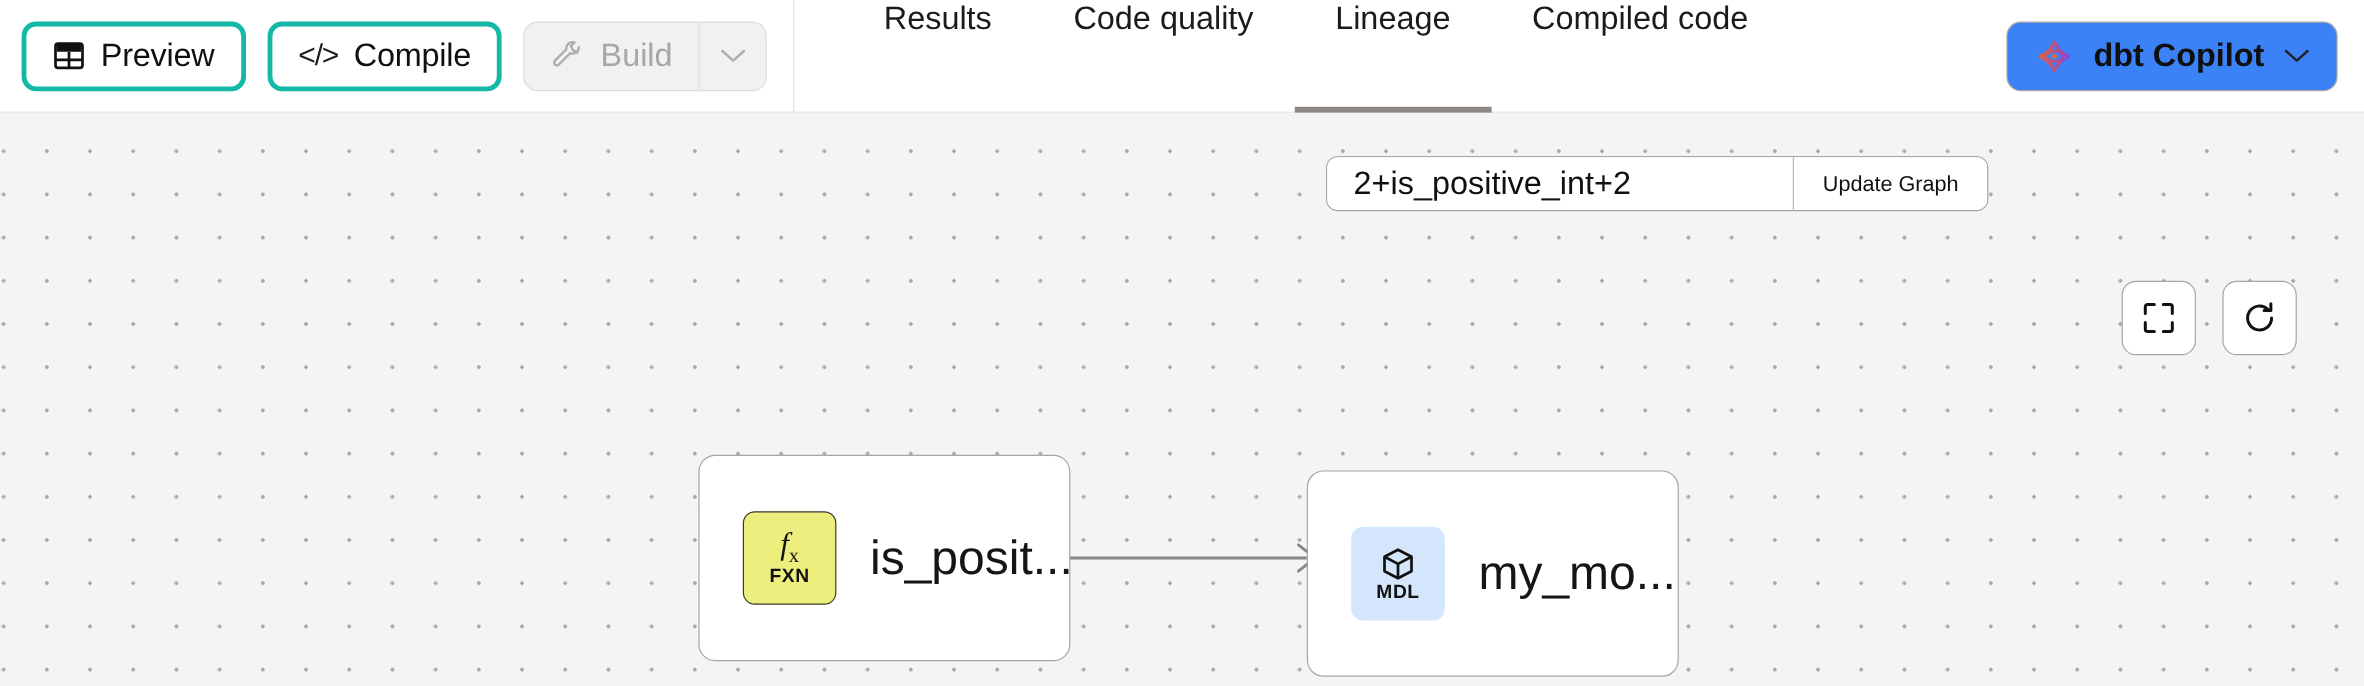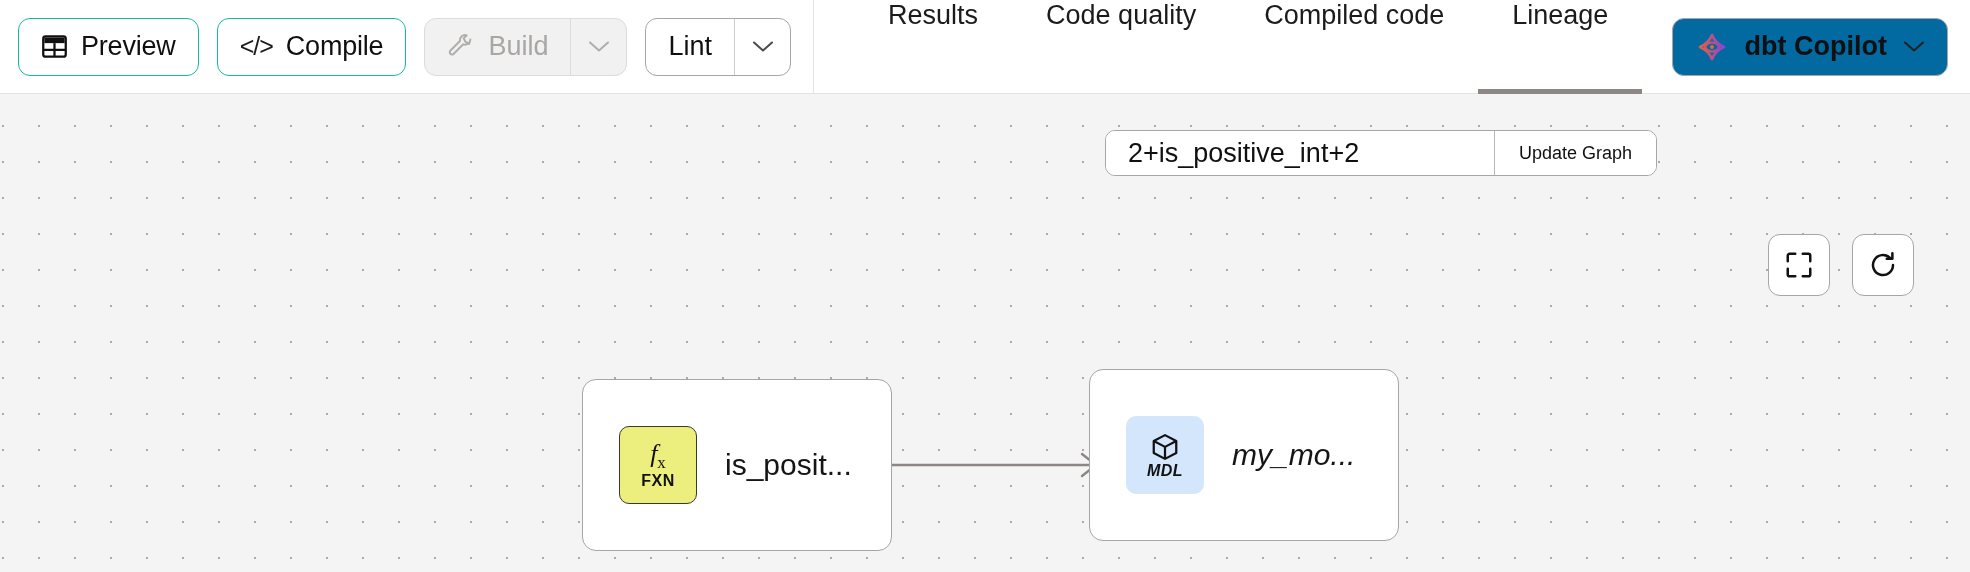--- a/index.html
+++ b/index.html
@@ -28,21 +28,21 @@
   .toolbar {
     display: flex;
     align-items: center;
     gap: 18px;
     padding-left: 18px;
     height: 100%;
   }
 
   .btn {
     height: 58px;
-    border: 1px solid #14b8a6;
+    border: 4px solid #14b8a6;
     border-radius: 12px;
     background: #ffffff;
     display: flex;
     align-items: center;
     gap: 13px;
     padding: 0 22px;
     font-size: 27px;
     color: #101010;
     font-family: "Liberation Sans", sans-serif;
     white-space: nowrap;
@@ -122,21 +122,21 @@
   .copilot-wrap {
     margin-left: auto;
     padding-right: 22px;
     display: flex;
     align-items: center;
   }
   .copilot {
     height: 58px;
     border: 1px solid #a8a5a3;
     border-radius: 12px;
-    background: #0369a1;
+    background: #3b82f6;
     display: flex;
     align-items: center;
     gap: 16px;
     padding: 0 22px;
     font-size: 27px;
     font-weight: bold;
     color: #101010;
     white-space: nowrap;
   }
   .copilot-icon { width: 34px; height: 34px; display: block; }
@@ -215,42 +215,42 @@
     height: 172px;
     background: #ffffff;
     border: 1px solid #a8a5a3;
     border-radius: 14px;
     display: flex;
     align-items: center;
     padding-left: 36px;
     gap: 28px;
   }
   .node-fxn { left: 582px; top: 285px; }
-  .node-mdl { left: 1089px; top: 275px; font-style: italic; }
+  .node-mdl { left: 1089px; top: 298px; }
 
   .badge {
     width: 78px;
     height: 78px;
     border-radius: 10px;
     display: flex;
     flex-direction: column;
     align-items: center;
     justify-content: center;
     gap: 1px;
     flex: 0 0 78px;
   }
   .badge-fxn { background: #ecef7d; border: 1px solid #3a3a2a; }
   .badge-mdl { background: #d4e6fb; }
 
   .badge-glyph { font-size: 26px; color: #111111; line-height: 1; font-family: "Liberation Serif", serif; font-style: italic; }
   .badge-glyph sub { font-size: 17px; font-style: normal; }
   .badge-cube { width: 30px; height: 30px; display: block; }
   .badge-code { font-size: 16px; color: #111111; font-weight: bold; line-height: 1; font-family: "Liberation Sans", sans-serif; letter-spacing: 0.5px; }
 
-  .node-label { font-size: 30px; color: #151515; white-space: nowrap; }
+  .node-label { font-size: 40px; color: #151515; white-space: nowrap; }
 
   .edge { position: absolute; left: 884px; top: 349px; width: 220px; height: 44px; }
 </style>
 </head>
 <body>
 
 <div class="app">
 
   <div class="header">
 
@@ -282,46 +282,36 @@
           </span>
           <span class="label">Build</span>
         </div>
         <div class="caret">
           <svg class="chev" viewBox="0 0 22 13" fill="none">
             <path d="M2 2.5 L11 10.5 L20 2.5" stroke="#b0adab" stroke-width="2" stroke-linecap="round" stroke-linejoin="round"></path>
           </svg>
         </div>
       </div>
 
-      <div class="btn-split">
-        <div class="main">
-          <span class="label">Lint</span>
-        </div>
-        <div class="caret">
-          <svg class="chev" viewBox="0 0 22 13" fill="none">
-            <path d="M2 2.5 L11 10.5 L20 2.5" stroke="#4a4a4a" stroke-width="2" stroke-linecap="round" stroke-linejoin="round"></path>
-          </svg>
-        </div>
-      </div>
     </div>
 
     <div class="divider-v"></div>
 
     <div class="tabs">
       <div class="tab">
         <span>Results</span>
       </div>
       <div class="tab">
         <span>Code quality</span>
       </div>
+      <div class="tab active">
+        <span>Lineage</span>
+      </div>
       <div class="tab">
         <span>Compiled code</span>
-      </div>
-      <div class="tab active">
-        <span>Lineage</span>
       </div>
     </div>
 
     <div class="copilot-wrap">
       <div class="copilot">
         <span>
           <svg class="copilot-icon" viewBox="0 0 40 40" fill="none">
             <defs>
               <linearGradient id="cpg" x1="0" y1="20" x2="40" y2="20" gradientUnits="userSpaceOnUse">
                 <stop offset="0" stop-color="#f26622"></stop>

